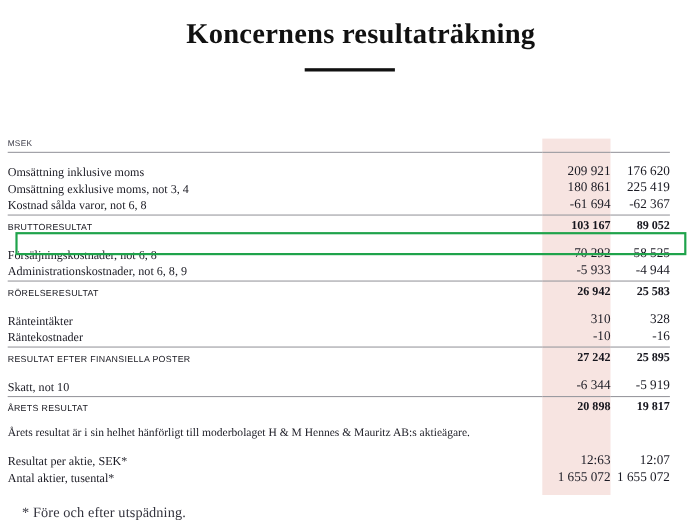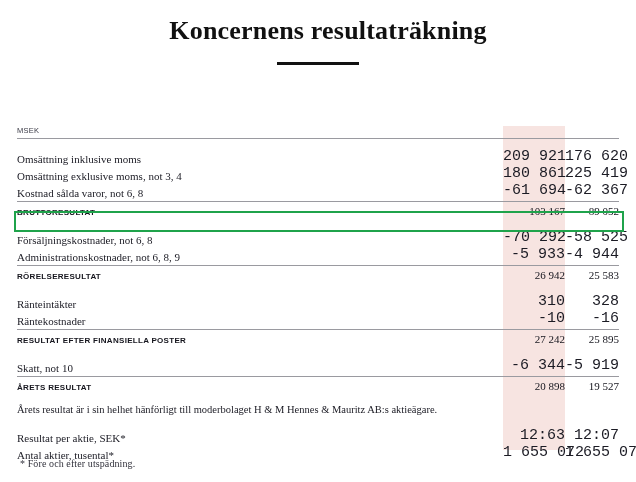--- a/index.html
+++ b/index.html
@@ -34,21 +34,21 @@
   .title-rule {
     width: 82px;
     height: 3px;
     background: #111111;
     margin: 16px auto 0 auto;
   }
 
   
   .statement {
     position: absolute;
-    left: 17px;
+    left: 7px;
     top: 126px;
     width: 602px;
   }
 
   
   .col-highlight {
     position: absolute;
     left: 486px;
     top: 0px;
     width: 62px;
@@ -100,43 +100,43 @@
 
   
   .r-label {
     font-family: "Liberation Serif", serif;
     font-size: 11px;
     color: #1b1b24;
     padding: 2.5px 0 2.5px 3px;
     white-space: nowrap;
   }
   .r-val {
-    font-family: Liberation Mono, monospace;
-    font-size: 15px;
+    font-family: Liberation Serif, serif;
+    font-size: 12px;
     color: #1b1b24;
     text-align: right;
     padding: 2.5px 6px 2.5px 0;
     white-space: nowrap;
   }
 
   
   tr.sum .r-label {
     font-family: "Liberation Sans", sans-serif;
     font-size: 8px;
-    font-weight: 700;
+    font-weight: 400;
     letter-spacing: 0.3px;
     text-transform: uppercase;
     color: #15151d;
     padding-top: 3px;
     padding-bottom: 3px;
   }
   tr.sum .r-val {
     font-family: "Liberation Serif", serif;
     font-size: 11px;
-    font-weight: 400;
+    font-weight: 700;
     color: #15151d;
     padding-top: 3px;
     padding-bottom: 3px;
     margin-left: 36px;
   }
 
   
   .note-row td {
     font-family: Liberation Serif, serif;
     font-size: 10.5px;
@@ -144,21 +144,21 @@
     padding: 2px 0 2px 3px;
     white-space: nowrap;
   }
 
   
   .footnote {
     position: absolute;
     left: 20px;
     top: 458px;
     font-family: "Liberation Serif", serif;
-    font-size: 10px;
+    font-size: 13px;
     color: #33333d;
     letter-spacing: 0.1px;
   }
 
   
   .annot-box {
     position: absolute;
     left: 14px;
     top: 211px;
     width: 610px;
@@ -307,21 +307,21 @@
 
       <tr class="rule-thin">
           <td></td>
           <td></td>
           <td></td>
         </tr>
 
       <tr class="sum">
         <td class="r-label">ÅRETS RESULTAT</td>
         <td class="r-val">20 898</td>
-        <td class="r-val">19 527</td>
+        <td class="r-val">19 817</td>
       </tr>
 
       <tr class="spacer-sm">
           <td></td>
           <td></td>
           <td></td>
         </tr>
 
       <tr class="note-row">
         <td colspan="3">Årets resultat är i sin helhet hänförligt till moderbolaget H &amp; M Hennes &amp; Mauritz AB:s aktieägare.</td>

